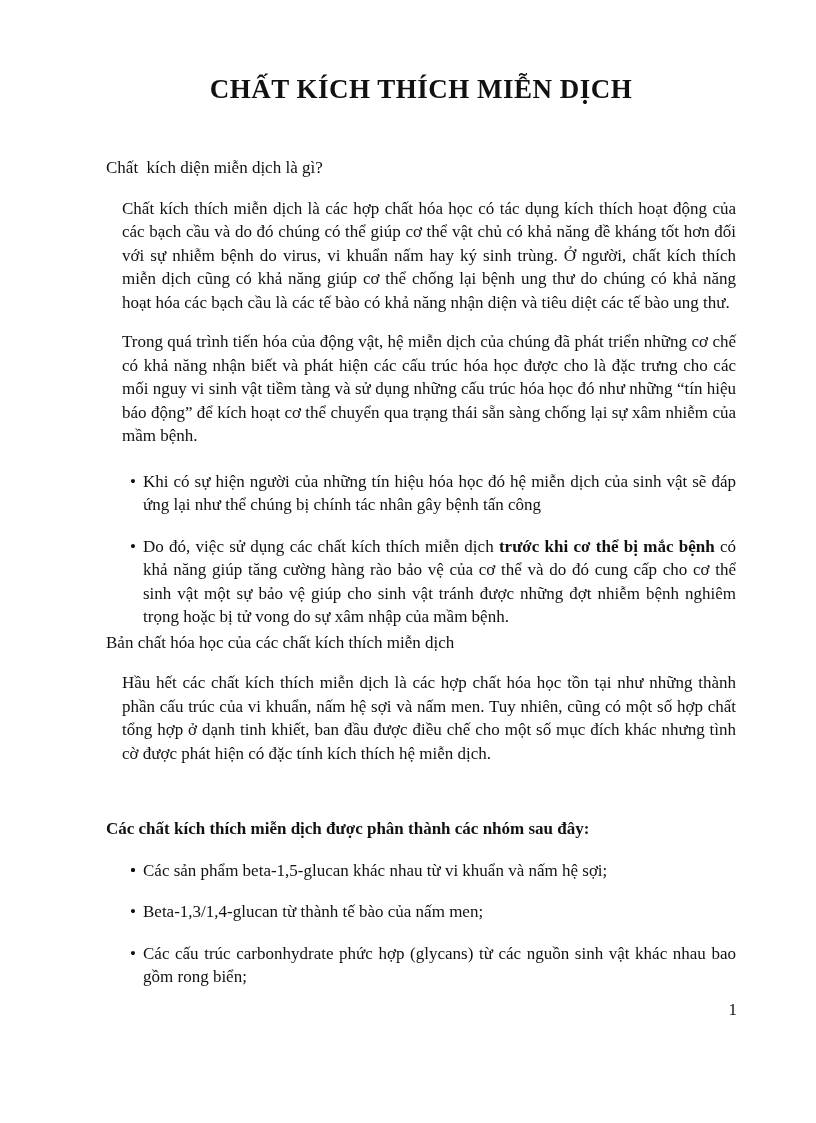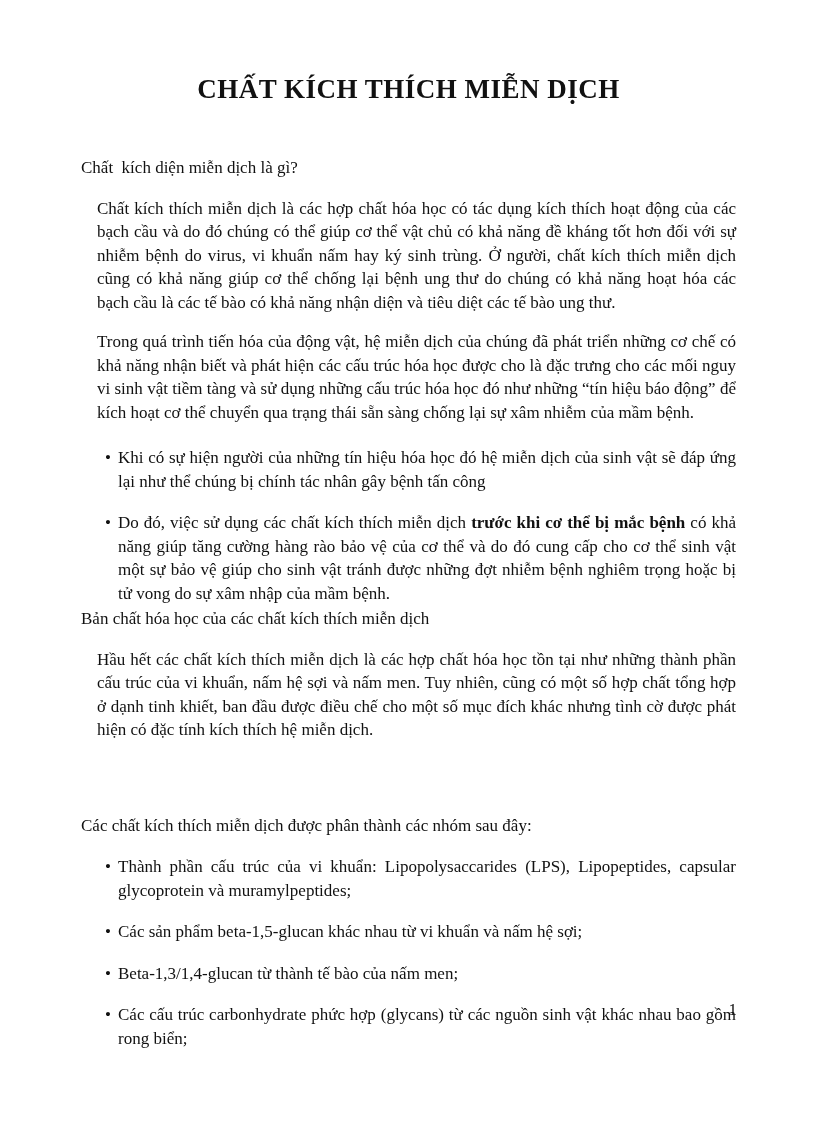--- a/index.html
+++ b/index.html
@@ -10,21 +10,21 @@
   .page {
     position: relative;
     width: 816px;
     height: 1123px;
     box-sizing: border-box;
     background: #ffffff;
     color: #111111;
     font-family: "Liberation Serif", "DejaVu Serif", serif;
     font-size: 17px;
     line-height: 23.5px;
-    padding: 52px 80px 0 81px;
+    padding: 52px 80px 0 106px;
     overflow: hidden;
   }
   .doc-title {
     margin: 20px 0 0 0;
     font-size: 27px;
     line-height: 34px;
     font-weight: bold;
     text-align: center;
     letter-spacing: 0.5px;
   }
@@ -36,21 +36,22 @@
     margin: 16px 0 0 16px;
     text-align: justify;
   }
   .section-heading {
     margin-top: 2px;
   }
   .para-tight {
     margin-top: 14px;
   }
   .intro-groups {
-    margin-top: 72px;
+    margin-top: 52px;
+    font-weight: bold;
   }
   ul.bullets {
     list-style: none;
     margin: 22px 0 0 0;
     padding: 0;
   }
   ul.bullets li {
     position: relative;
     padding-left: 37px;
     margin-top: 18px;
@@ -99,21 +100,20 @@
 
   <p class="section-heading">Bản chất hóa học của các chất kích thích miễn dịch</p>
 
   <p class="para para-tight">Hầu hết các chất kích thích miễn dịch là các hợp chất hóa học tồn tại như những thành phần cấu trúc của vi khuẩn, nấm hệ sợi và nấm men. Tuy nhiên, cũng có một số hợp chất tổng hợp ở dạnh tinh khiết, ban đầu được điều chế cho một số mục đích khác nhưng tình cờ được phát hiện có đặc tính kích thích hệ miễn dịch.</p>
 
   <p class="intro-groups">Các chất kích thích miễn dịch được phân thành các nhóm sau đây:</p>
 
   <ul class="bullets" style="margin-top:18px;">
     <li>
       <span class="bullet-marker">•</span>
-      <span>Thành phần cấu trúc của vi khuẩn: Lipopolysaccarides (LPS), Lipopeptides, capsular glycoprotein và muramylpeptides;</span>
     </li>
     <li>
       <span class="bullet-marker">•</span>
       <span>Các sản phẩm beta-1,5-glucan khác nhau từ vi khuẩn và nấm hệ sợi;</span>
     </li>
     <li>
       <span class="bullet-marker">•</span>
       <span>Beta-1,3/1,4-glucan từ thành tế bào của nấm men;</span>
     </li>
     <li>

